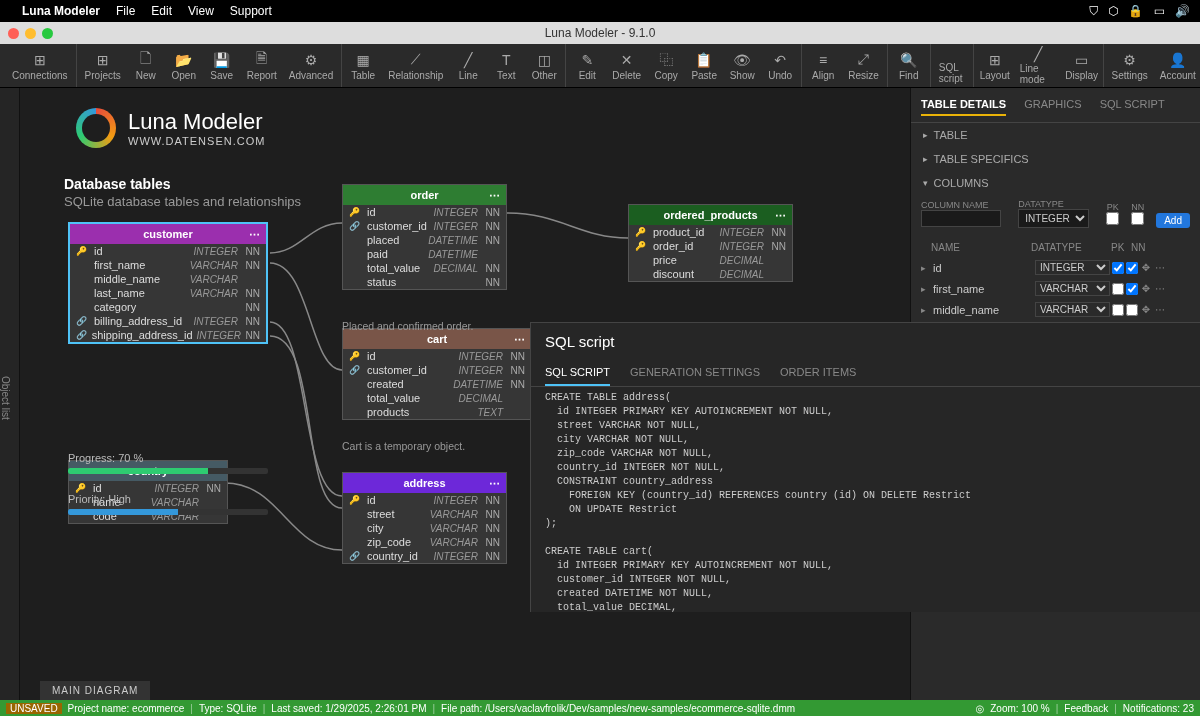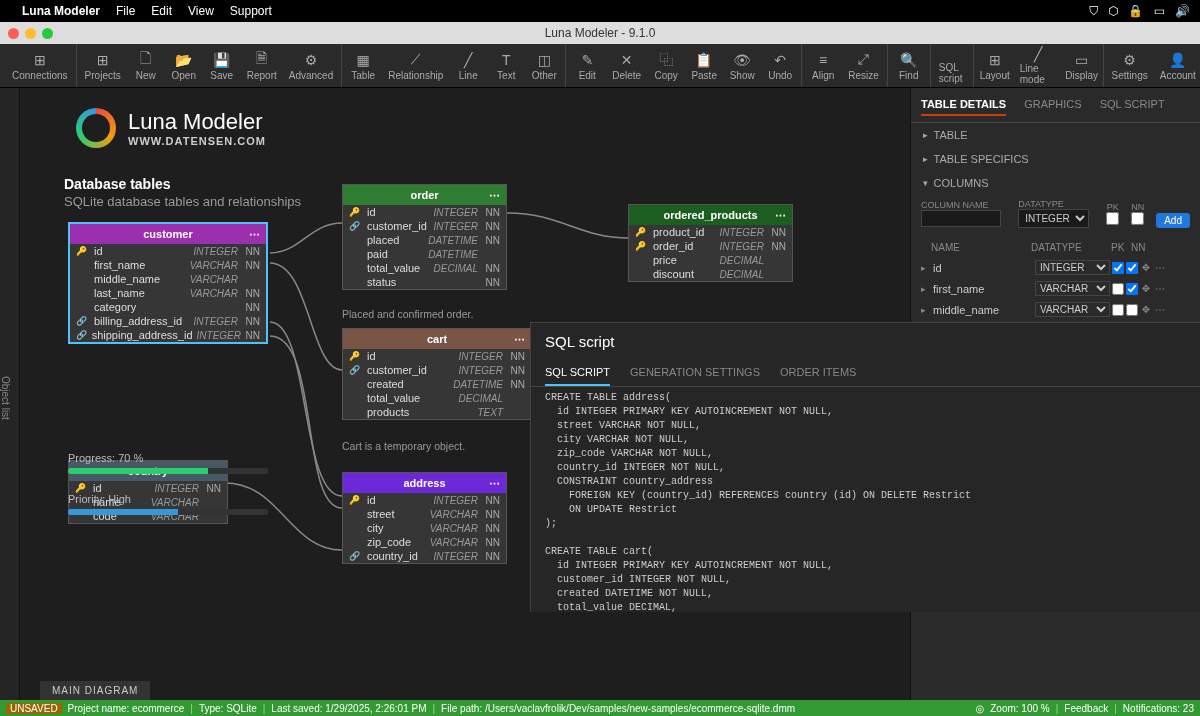--- a/index.html
+++ b/index.html
@@ -19,41 +19,41 @@
 .tool-group{display:flex;border-right:1px solid #444;padding:0 2px;height:100%;align-items:center}
 .tool-btn{display:flex;flex-direction:column;align-items:center;justify-content:center;padding:2px 6px;min-width:38px;height:40px;cursor:pointer;color:#aaa;font-size:10px}
 .tool-btn .ico{font-size:14px;margin-bottom:1px;height:18px;display:flex;align-items:center}
 .main-area{position:relative;height:612px;display:flex}
 .left-collapsed{width:20px;background:#252525;border-right:1px solid #111;writing-mode:vertical-lr;text-align:center;padding-top:8px;font-size:10px;color:#888}
 .canvas{flex:1;background:#1e1e1e;position:relative;overflow:hidden}
 .logo-block{position:absolute;left:56px;top:20px;display:flex;align-items:center;gap:12px}
 .logo-icon{width:40px;height:40px;border-radius:50%;background:conic-gradient(#e74c3c,#f39c12,#2ecc71,#3498db);position:relative}
 .logo-icon::after{content:"";position:absolute;inset:6px;border-radius:50%;background:#1e1e1e}
 .logo-text .t1{font-size:22px;color:#fff;font-weight:300}
-.logo-text .t2{font-size:11px;color:#ccc;font-weight:bold;letter-spacing:1px}
+.logo-text .t2{font-size:11px;color:#ccc;font-weight:normal;letter-spacing:1px}
 .canvas-title{position:absolute;left:44px;top:88px}
 .canvas-title .big{font-size:14px;color:#fff;font-weight:bold;margin-bottom:2px}
 .canvas-title .small{font-size:13px;color:#999}
 .table-box{position:absolute;background:#363636;border:1px solid #555;font-size:11px;min-width:160px}
 .table-box.selected{border:2px solid #4fc3f7}
 .table-box .hdr{padding:4px 8px;text-align:center;color:#fff;font-weight:bold;position:relative}
 .table-box .hdr .more{position:absolute;right:6px;top:4px}
 .table-box .row{display:flex;padding:1px 6px;align-items:center;gap:4px}
 .table-box .row .key-icon{width:14px;font-size:9px}
 .table-box .row .name{flex:1;color:#ddd}
 .table-box .row .type{color:#999;font-style:italic;font-size:10px}
 .table-box .row .nn{color:#aaa;font-size:10px;width:18px;text-align:right}
 .progress-block{position:absolute;left:48px;top:364px;width:200px;font-size:11px;color:#bbb}
 .progress-block .bar{height:6px;background:#333;margin-top:4px;border-radius:2px;overflow:hidden}
 .progress-block .bar .fill{height:100%}
 .note{position:absolute;font-size:10.5px;color:#999}
 .right-panel{width:290px;background:#2a2a2a;border-left:1px solid #111;display:flex;flex-direction:column;font-size:11px}
 .right-tabs{display:flex;padding:6px 10px;gap:18px;border-bottom:1px solid #444}
 .right-tabs .tab{color:#888;padding:4px 0;font-size:11px}
-.right-tabs .tab.active{color:#fff;font-weight:bold;border-bottom:2px solid #c2410c}
+.right-tabs .tab.active{color:#fff;font-weight:bold;border-bottom:2px solid #eab308}
 .right-section{padding:6px 12px;color:#aaa;display:flex;align-items:center;gap:6px}
 .right-section .chev{font-size:9px}
 .col-form{padding:4px 10px;display:flex;align-items:center;gap:12px;font-size:10px}
 .col-form input[type=text]{background:#1a1a1a;border:1px solid #444;color:#ccc;padding:2px 4px;width:80px;font-size:10px}
 .col-form select{background:#1a1a1a;border:1px solid #444;color:#ccc;padding:2px;font-size:10px}
 .col-form .add-btn{background:#2277dd;color:#fff;border:none;padding:2px 8px;border-radius:3px;font-size:10px}
 .col-form .hdr-lbl{color:#888;font-size:9px}
 .col-list-hdr{display:flex;padding:4px 10px;color:#888;font-size:10px}
 .col-row{display:flex;padding:3px 10px;align-items:center;gap:2px}
 .col-row .chev{width:10px;color:#888;font-size:9px}
@@ -464,21 +464,21 @@
       <div><span>Progress:</span> <span>70 %</span></div>
       <div class="bar">
           <div class="fill" id="progress-fill" style="width: 70%; background: rgb(46, 204, 113);"></div>
         </div>
       <div style="margin-top:19px"><span>Priority:</span> <span>High</span></div>
       <div class="bar">
           <div class="fill" id="priority-fill" style="width: 55%; background: rgb(52, 152, 219);"></div>
         </div>
     </div>
 
-    <div class="note" style="left:322px;top:220px">Placed and confirmed order.</div>
+    <div class="note" style="left:322px;top:232px">Placed and confirmed order.</div>
     <div class="note" style="left:322px;top:352px">Cart is a temporary object.</div>
 
     <div class="diagram-tab">MAIN DIAGRAM</div>
   </div>
 
   <div class="right-panel">
     <div class="right-tabs">
       <div class="tab active">TABLE DETAILS</div>
       <div class="tab">GRAPHICS</div>
       <div class="tab">SQL SCRIPT</div>

